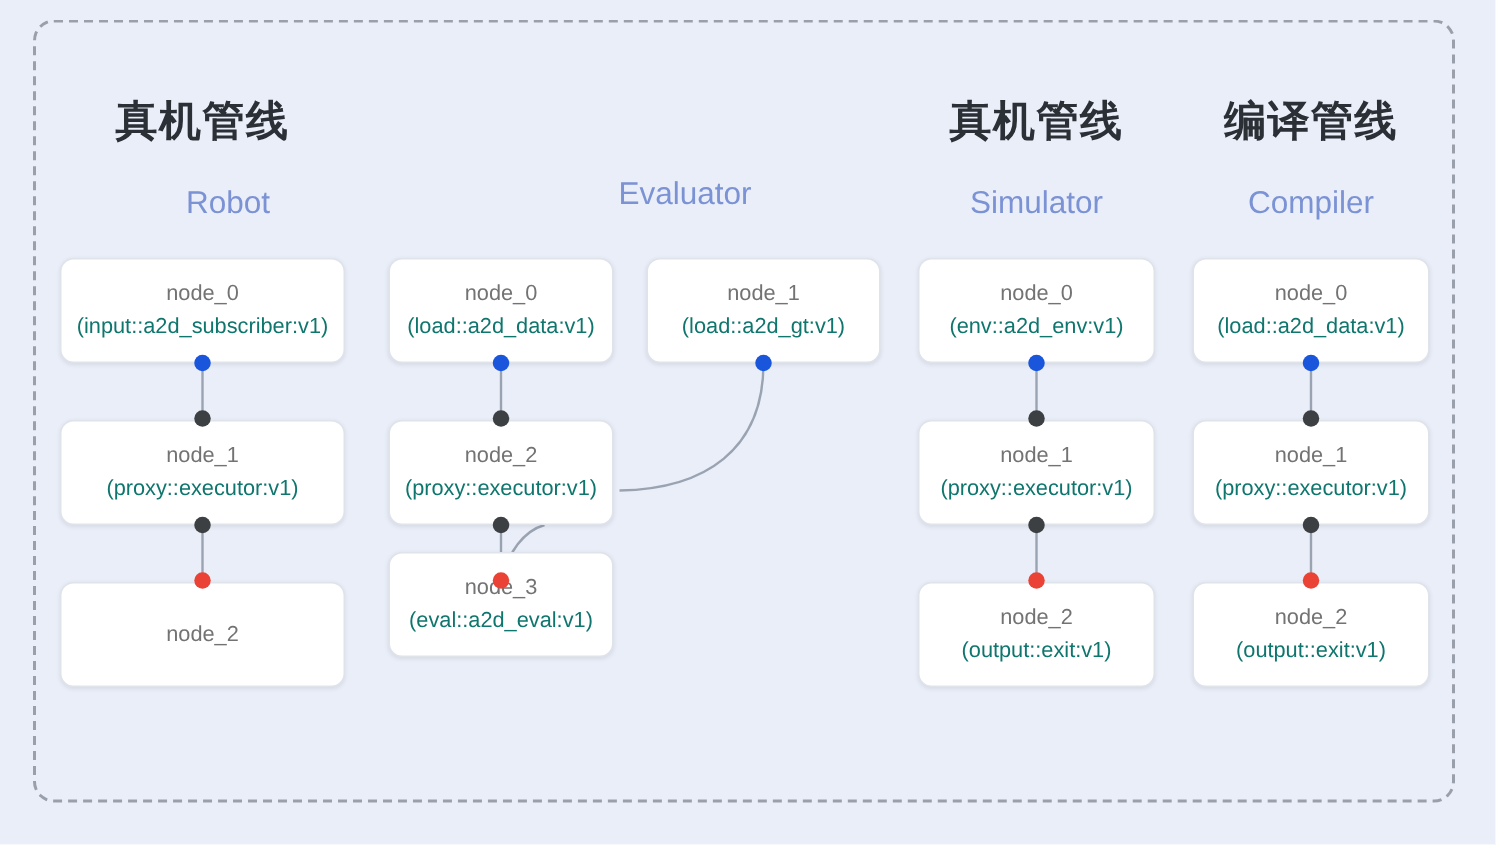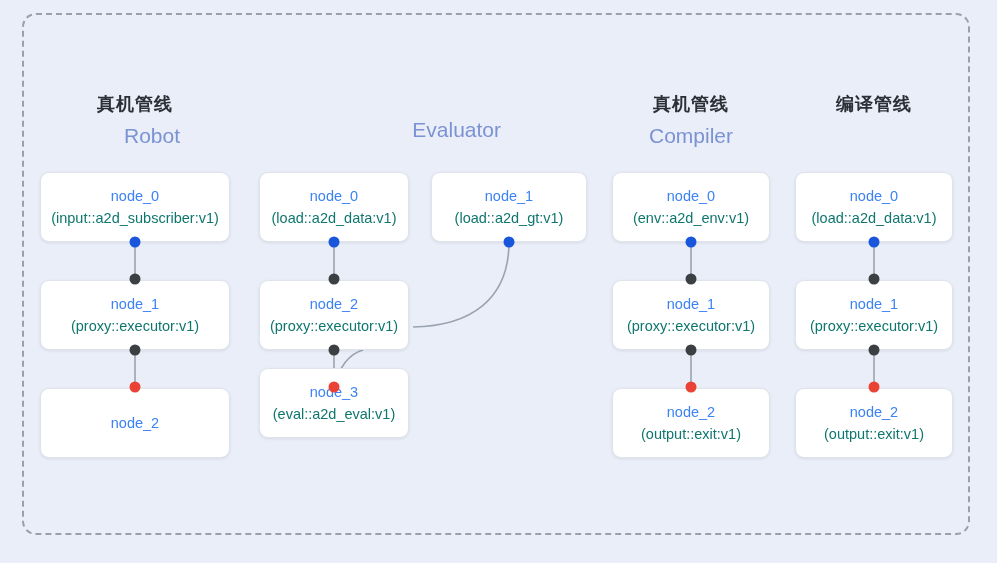--- a/index.html
+++ b/index.html
@@ -32,26 +32,25 @@
     position: absolute;
     left: 0;
     top: 0;
     width: 997px;
     height: 563px;
     pointer-events: none;
   }
   .col-title-cn {
     position: absolute;
     text-align: center;
-    font-size: 18px;
+    font-size: 28px;
     font-weight: bold;
     color: #2b2f36;
     letter-spacing: 1px;
     white-space: nowrap;
-    margin-top: 30px;
   }
   .col-title-en {
     position: absolute;
     text-align: center;
     font-size: 21px;
     font-weight: normal;
     color: #7b92d4;
     white-space: nowrap;
   }
   .node {
@@ -63,21 +62,21 @@
     box-sizing: border-box;
     display: flex;
     flex-direction: column;
     align-items: center;
     justify-content: center;
     color: #5f6368;
     font-size: 14.5px;
     line-height: 1.55;
   }
   .node-id {
-    color: #3b82f6;
+    color: #737373;
     font-size: 14.5px;
   }
   .node-kind {
     color: #0f766e;
     font-size: 14.5px;
   }
   .port {
     position: absolute;
     width: 11px;
     height: 11px;
@@ -156,21 +155,21 @@
   <div class="port port-mid" style="left:334px; top:279px;"></div>
   <div class="port port-mid" style="left:334px; top:350px;"></div>
 
   <div class="node" style="left:259px; top:368px; width:150px; height:70px;">
     <span class="node-id">node_3</span>
     <span class="node-kind">(eval::a2d_eval:v1)</span>
   </div>
   <div class="port port-out" style="left:334px; top:387px;"></div>
 
   <div class="col-title-cn" style="left:611px; top:62px; width:160px;">真机管线</div>
-  <div class="col-title-en" style="left:611px; top:124px; width:160px;">Compiler</div>
+  <div class="col-title-en" style="left:611px; top:124px; width:160px;">Simulator</div>
 
   <div class="node" style="left:612px; top:172px; width:158px; height:70px;">
     <span class="node-id">node_0</span>
     <span class="node-kind">(env::a2d_env:v1)</span>
   </div>
   <div class="port port-in" style="left:691px; top:242px;"></div>
 
   <div class="node" style="left:612px; top:280px; width:158px; height:70px;">
     <span class="node-id">node_1</span>
     <span class="node-kind">(proxy::executor:v1)</span>
@@ -178,20 +177,21 @@
   <div class="port port-mid" style="left:691px; top:279px;"></div>
   <div class="port port-mid" style="left:691px; top:350px;"></div>
 
   <div class="node" style="left:612px; top:388px; width:158px; height:70px;">
     <span class="node-id">node_2</span>
     <span class="node-kind">(output::exit:v1)</span>
   </div>
   <div class="port port-out" style="left:691px; top:387px;"></div>
 
   <div class="col-title-cn" style="left:794px; top:62px; width:160px;">编译管线</div>
+  <div class="col-title-en" style="left:794px; top:124px; width:160px;">Compiler</div>
 
   <div class="node" style="left:795px; top:172px; width:158px; height:70px;">
     <span class="node-id">node_0</span>
     <span class="node-kind">(load::a2d_data:v1)</span>
   </div>
   <div class="port port-in" style="left:874px; top:242px;"></div>
 
   <div class="node" style="left:795px; top:280px; width:158px; height:70px;">
     <span class="node-id">node_1</span>
     <span class="node-kind">(proxy::executor:v1)</span>

